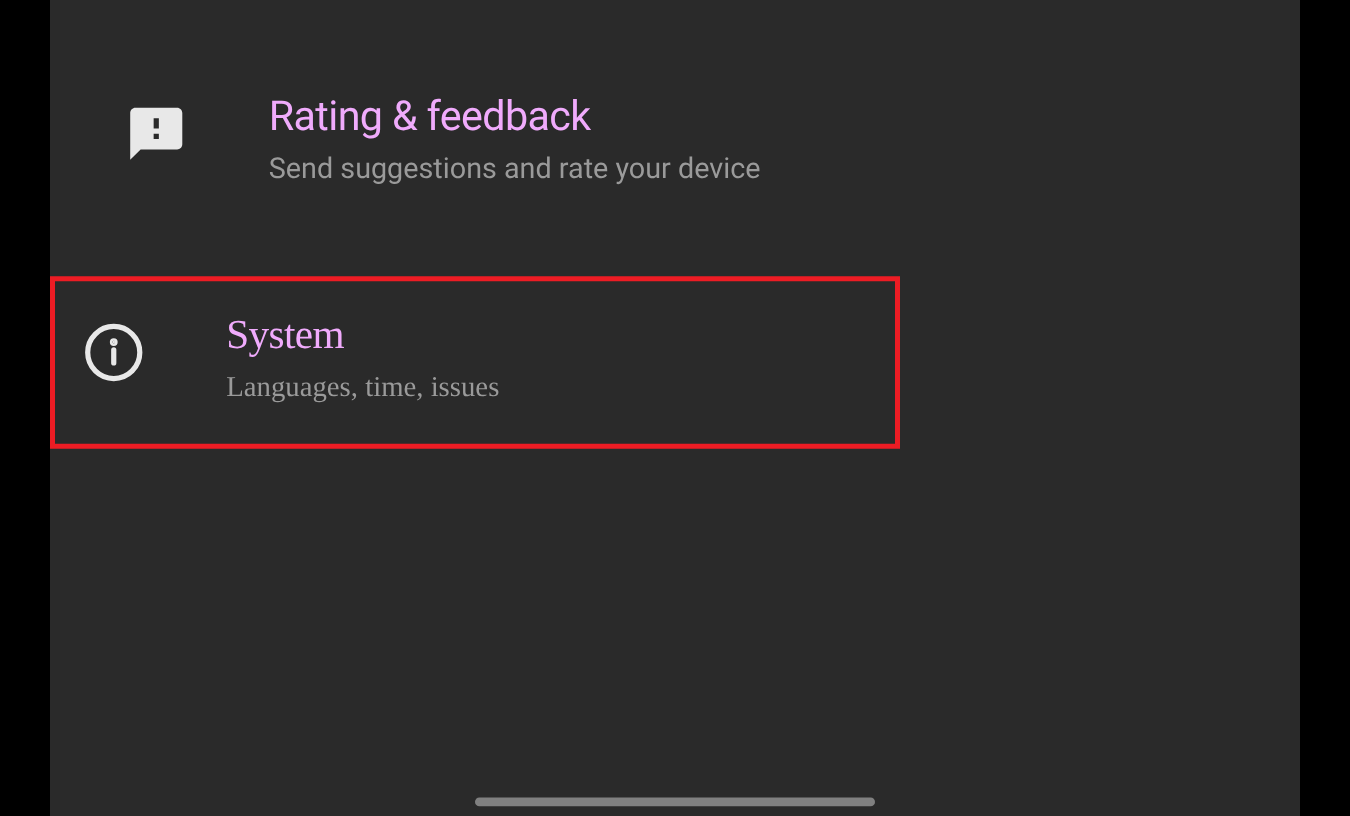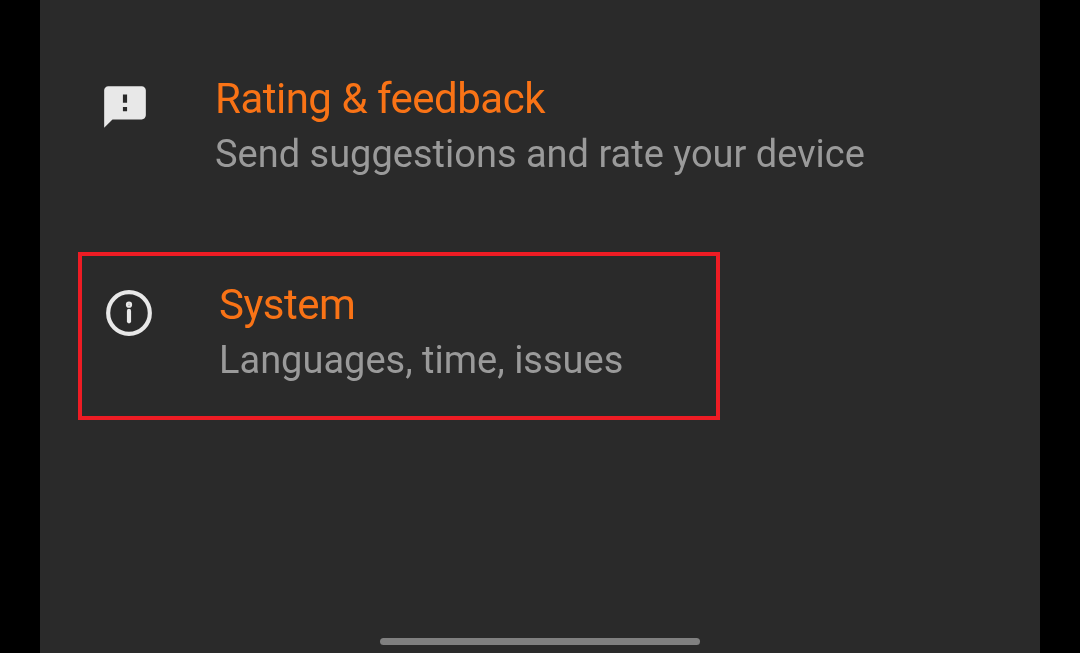--- a/index.html
+++ b/index.html
@@ -32,55 +32,55 @@
     
     .settings-item {
       display: flex;
       align-items: flex-start;
       padding: 24px 0 24px 60px;
       margin-bottom: 48px;
     }
     
     .settings-item.highlighted {
       border: 4px solid #ed1c24;
-      margin-left: 38px;
       margin-right: 320px;
       padding-left: 22px;
       padding-bottom: 30px;
       margin-bottom: 0;
+      font-family: Liberation Serif, serif;
     }
     
     .icon-wrapper {
       width: 50px;
       height: 50px;
       display: flex;
       align-items: center;
       justify-content: center;
       margin-right: 65px;
       margin-top: 8px;
       flex-shrink: 0;
     }
     
     .text-content {
       display: flex;
       flex-direction: column;
     }
     
     .item-title {
-      color: #f97316;
-      font-size: 42px;
+      color: #f0abfc;
+      font-size: 33px;
       font-weight: 400;
       line-height: 1.2;
       margin-bottom: 6px;
       letter-spacing: -0.5px;
     }
     
     .item-subtitle {
       color: #9a9a9a;
-      font-size: 38px;
+      font-size: 23px;
       font-weight: 400;
       line-height: 1.3;
     }
     
     .scroll-indicator {
       position: absolute;
       bottom: 8px;
       left: 50%;
       transform: translateX(-50%);
       width: 320px;

